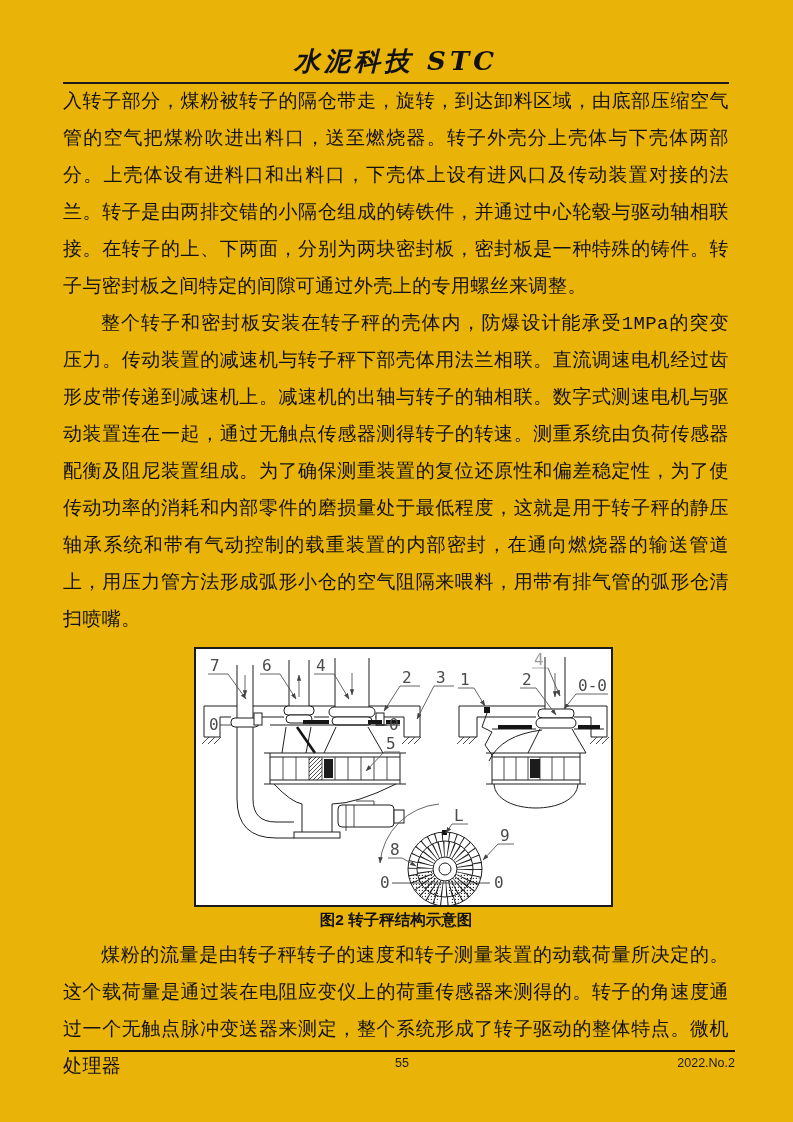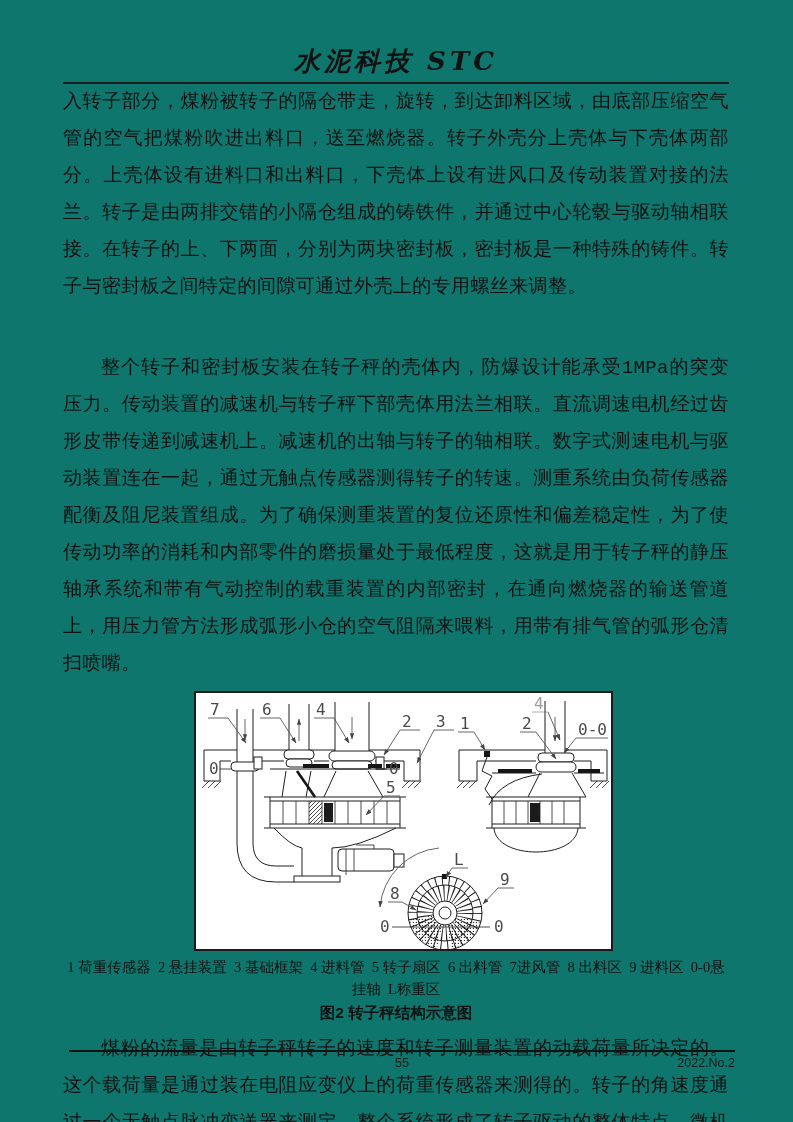--- a/index.html
+++ b/index.html
@@ -1,19 +1,19 @@
 <!DOCTYPE html>
 <html><head>
 <meta charset="utf-8">
 <style>
   html,body{margin:0;padding:0;background:#888;}
   .page{
     position:relative;
     width:793px;height:1122px;
-    background:#0f766e;
+    background:#eab308;
     margin:0 auto;
     font-family:"Liberation Serif", serif;
     color:#111;
     overflow:hidden;
   }
   .content{
     position:absolute;
     left:63px; top:40px;
     width:666px;
   }
@@ -33,21 +33,21 @@
     margin:0 0 0 0;
   }
   .body-text{
     font-size:19px;
     line-height:37px;
     text-align:justify;
     margin:0;
     letter-spacing:0.4px;
     font-family:Liberation Mono, monospace;
   }
-  .indent{ text-indent:2em;margin-top:44px; }
+  .indent{ text-indent:2em; }
   .figure-wrap{
     margin:8px 0 0 131px;
     width:419px;
   }
   .figure-box{
     width:419px;height:260px;
     border:2px solid #1b1b1b;
     box-sizing:border-box;
     background:#fff;
   }
@@ -284,21 +284,20 @@
             <line class="ul" x1="302" y1="195" x2="318" y2="195"></line>
             <line class="ldr" x1="302" y1="195" x2="287" y2="211" marker-end="url(#ah)"></line>
 
             <text class="fl" x="184" y="239">0</text>
             <text class="fl" x="298" y="239">0</text>
           </g>
         </svg>
       </div>
     </div>
 
-    <p class="fig-legend">1 荷重传感器  2 悬挂装置  3 基础框架  4 进料管  5 转子扇区  6 出料管  7进风管  8 出料区  9 进料区  0-0悬挂轴  L称重区</p>
     <p class="fig-title">图2 转子秤结构示意图</p>
 
     <p class="body-text indent para3">煤粉的流量是由转子秤转子的速度和转子测量装置的动载荷量所决定的。这个载荷量是通过装在电阻应变仪上的荷重传感器来测得的。转子的角速度通过一个无触点脉冲变送器来测定，整个系统形成了转子驱动的整体特点。微机处理器</p>
   </div>
 
   <div class="footer">
     <span class="page-num">55</span>
     <span class="issue-num">2022.No.2</span>
   </div>
 </div>

